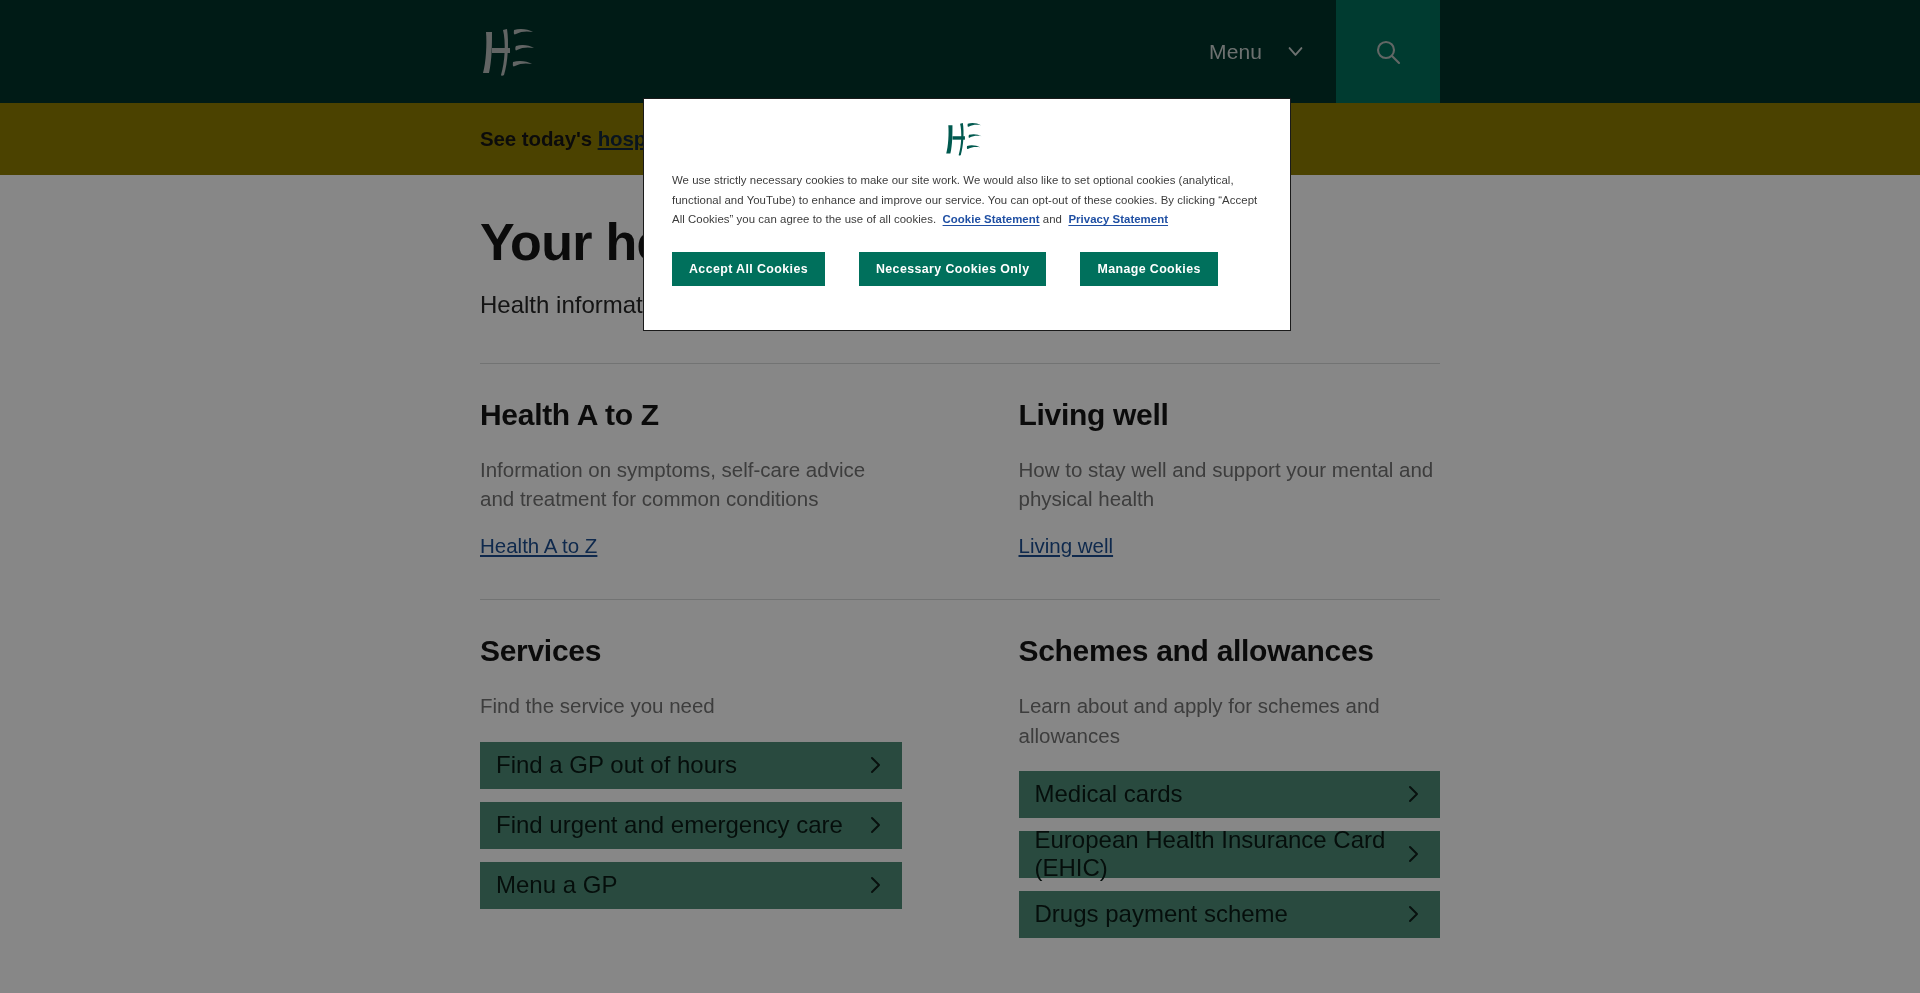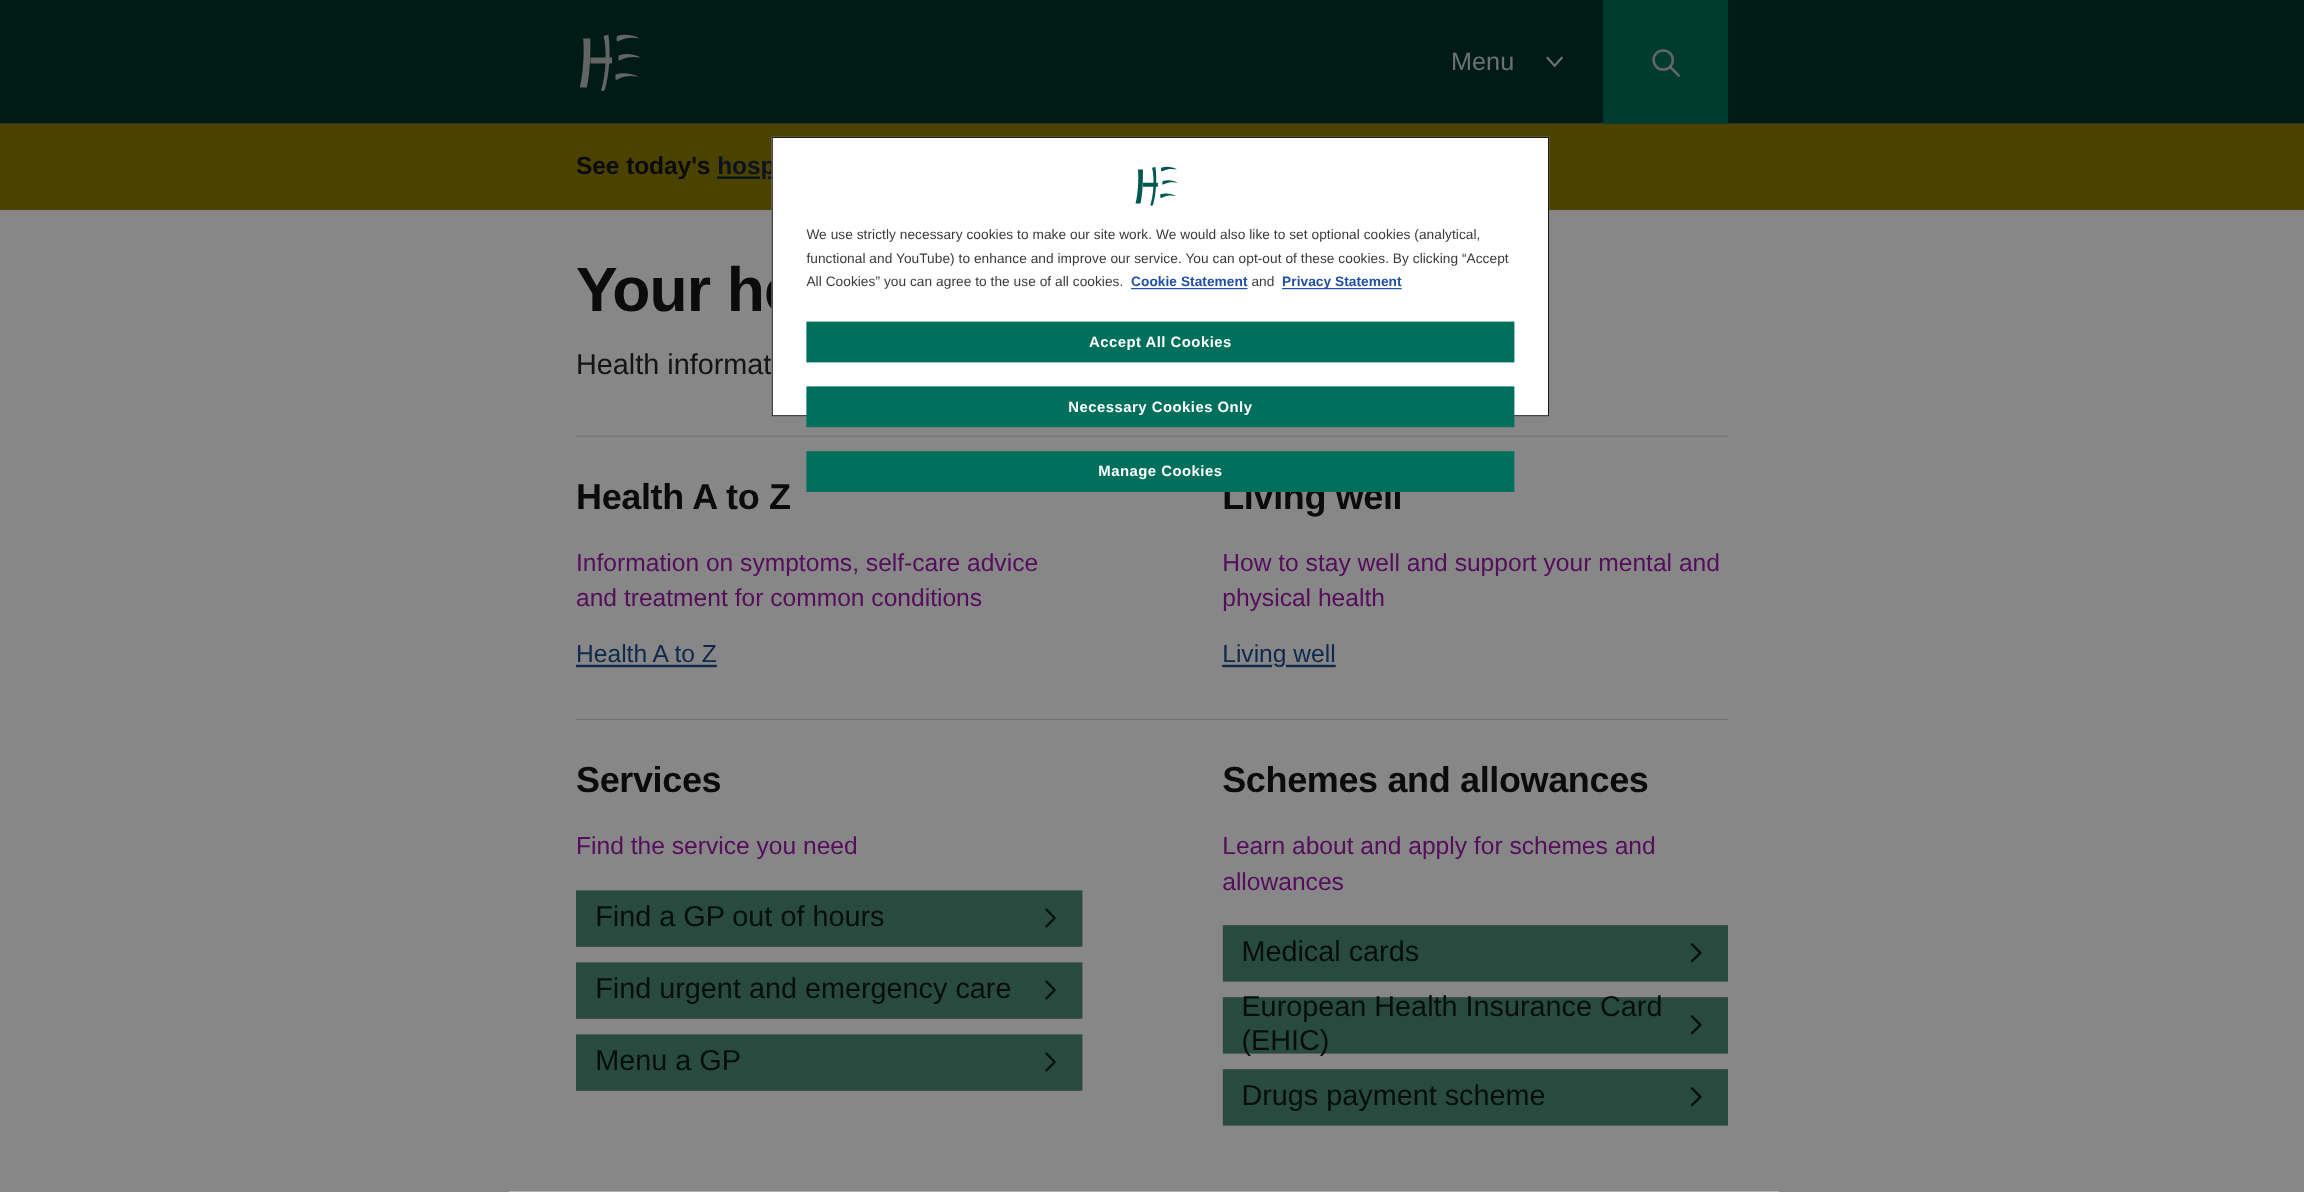--- a/index.html
+++ b/index.html
@@ -151,21 +151,21 @@
     font-size: 30px;
     font-weight: bold;
     color: #161616;
     letter-spacing: -0.3px;
     margin-bottom: 23px;
   }
 
   .col p.desc {
     font-size: 20.5px;
     line-height: 1.43;
-    color: #a21caf;
+    color: #737373;
     margin-bottom: 21px;
   }
 
   .col a.text-link {
     font-size: 20.5px;
     color: #1d4f91;
     text-decoration: underline;
     text-underline-offset: 2px;
   }
 
@@ -193,21 +193,21 @@
     position: absolute;
     inset: 0;
     background: rgba(0,0,0,0.47);
     z-index: 50;
   }
 
   
   #cookie-modal {
     position: absolute;
     left: 643px;
-    top: 114px;
+    top: 98px;
     width: 648px;
     height: 233px;
     background: #ffffff;
     border: 1px solid #1a1a1a;
     z-index: 60;
     padding: 22px 28px 0 28px;
     display: flex;
     flex-direction: column;
   }
 
@@ -226,23 +226,22 @@
   }
   .modal-body a {
     color: #1f4fa3;
     font-weight: bold;
     text-decoration: underline;
     text-underline-offset: 2px;
   }
 
   .modal-actions {
     display: flex;
-    gap: 20px;
+    gap: 34px;
     margin-top: 22px;
-    flex-direction: column;
   }
 
   .cookie-btn {
     background: #00705c;
     color: #ffffff;
     border: none;
     font-family: "Liberation Sans", sans-serif;
     font-size: 12.4px;
     font-weight: bold;
     letter-spacing: 0.4px;

